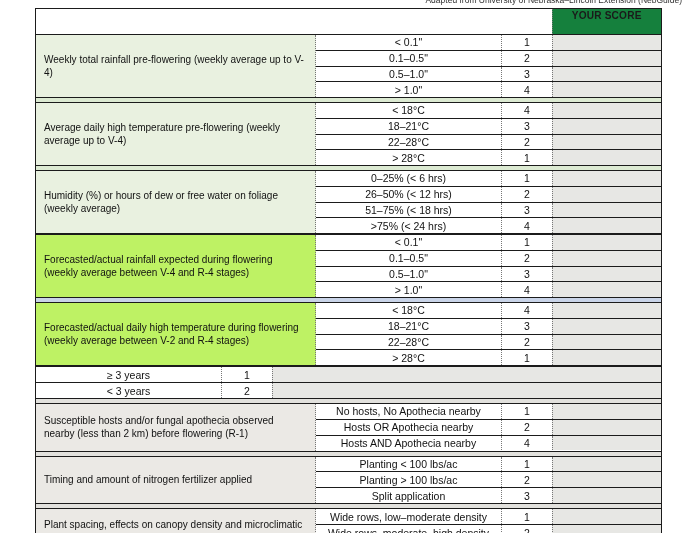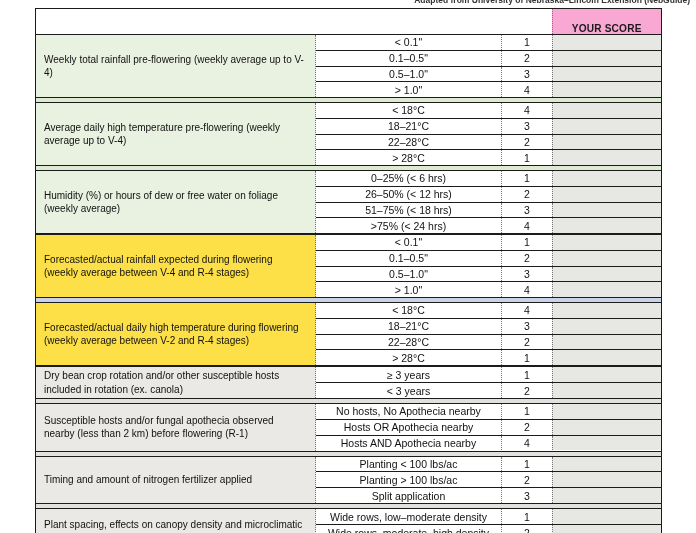--- a/index.html
+++ b/index.html
@@ -1,34 +1,34 @@
 <!DOCTYPE html>
 <html><head>
 <meta charset="utf-8">
 <style>
   html,body { margin:0; padding:0; background:#fff; }
   .page {
     position:relative; width:696px; height:533px; overflow:hidden;
     background:#ffffff; font-family:"Liberation Sans", sans-serif;
   }
   .caption-clip {
-    position:absolute; top:0; right:6px; height:5px; overflow:hidden;font-weight:bold;
+    position:absolute; top:0; right:14px; height:5px; overflow:hidden;
   }
   .caption-clip span {
     display:block; font-size:8.5px; color:#333; margin-top:-5px; white-space:nowrap;
   }
   .scoretable {
     position:absolute; left:35px; top:8px; width:625px;
     border:1px solid #1b1b1b; background:#fff; box-sizing:content-box;
   }
   .hdr { display:flex; height:25px; border-bottom:1px solid #1b1b1b; }
   .hdr-spacer { width:516px; box-sizing:border-box; background:#fff; }
   .hdr-ys {
-    flex:1; border-left:1px dotted #777; background:#f9a8d4;
-    display:flex; align-items:flex-end; justify-content:center;
+    flex:1; border-left:1px dotted #777; background:#15803d;
+    display:flex; align-items:flex-start; justify-content:center;
   }
   .hdr-ys span {
     font-weight:bold; font-size:11.5px; color:#1a1a1a;
     transform:scaleX(0.88); letter-spacing:0.2px;
   }
   .group { display:flex; box-sizing:border-box; }
   .g4 { height:62px; } .g3 { height:46.5px; } .g2 { height:31px; }
   .label-cell {
     width:280px; box-sizing:border-box; padding:2px 10px 2px 8px;
     display:flex; align-items:center; font-size:10px; line-height:1.32;
@@ -46,21 +46,21 @@
     display:flex; align-items:center; justify-content:center;
     font-size:10.5px; color:#111; background:#fff;
   }
   .ys { flex:1; border-left:1px dotted #777; background:#e7e7e4; }
   .band {
     height:6px; box-sizing:border-box;
     border-top:1px solid #1b1b1b; border-bottom:1px solid #1b1b1b;
   }
   .sect { height:0; border-top:2px solid #1b1b1b; }
   .green .label-cell { background:#e9f1e0; }
-  .blue  .label-cell { background:#fde047; }
+  .blue  .label-cell { background:#bef264; }
   .gray  .label-cell { background:#ebe9e5; }
   .band.green { background:#dcead2; }
   .band.blue  { background:#c9d4e8; }
   .band.gray  { background:#e2e1dd; }
 </style>
 </head>
 <body>
 
 <div class="page">
 
@@ -211,21 +211,20 @@
           <div class="val">&gt; 28°C</div>
           <div class="scr">1</div>
           <div class="ys"></div>
         </div>
       </div>
     </div>
 
     <div class="sect"></div>
 
     <div class="group gray g2">
-      <div class="label-cell">Dry bean crop rotation and/or other susceptible hosts included in rotation (ex. canola)</div>
       <div class="rows">
         <div class="vrow">
           <div class="val">≥ 3 years</div>
           <div class="scr">1</div>
           <div class="ys"></div>
         </div>
         <div class="vrow">
           <div class="val">&lt; 3 years</div>
           <div class="scr">2</div>
           <div class="ys"></div>

